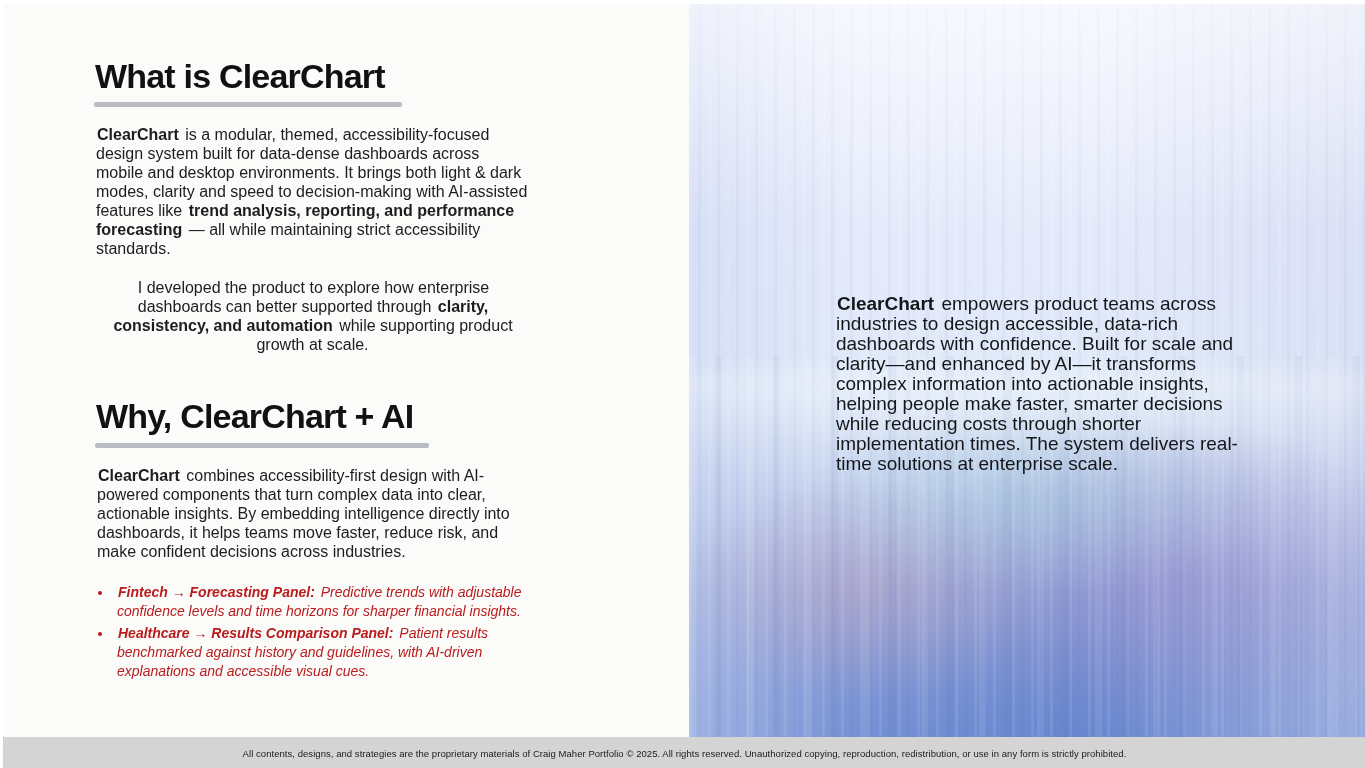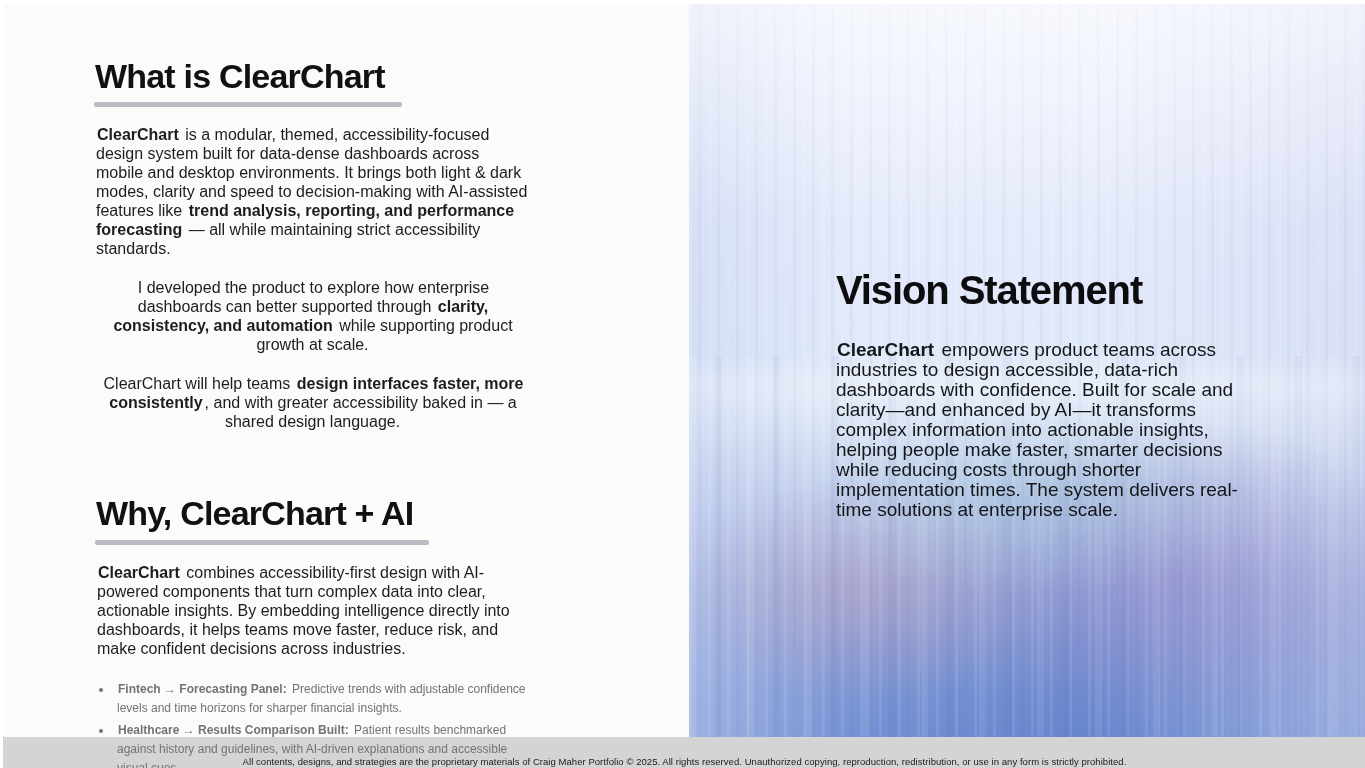--- a/index.html
+++ b/index.html
@@ -56,33 +56,34 @@
   .body-text {
     font-size: 16px;
     line-height: 19px;
     color: #1d1d20;
     max-width: 436px;
     margin-top: 16px;
   }
   .body-text + .body-text { margin-top: 18px; text-align: center; }
   .body-text b { font-weight: bold; }
 
-  .section-2 { margin-top: 60px; }
+  .section-2 { margin-top: 40px; }
 
   ul.bullets {
     margin-top: 18px;
     padding-left: 18px;
     max-width: 436px;
   }
   ul.bullets li {
-    font-size: 12px;
+    font-size: 14px;
     line-height: 19px;
-    color: #737373;
+    color: #b91c1c;
     margin-bottom: 1px;
     padding-left: 4px;
+    font-style: italic;
   }
   ul.bullets li b { font-weight: bold; }
 
   
   .right-panel {
     width: 678px;
     height: 733px;
     position: relative;
     overflow: hidden;
     background: #e9eefc;
@@ -175,21 +176,21 @@
     color: #15161a;
     max-width: 418px;
   }
   .vision-body b { font-weight: bold; }
 
   
   .footer {
     height: 35px;
     background: #d4d4d4;
     display: flex;
-    align-items: flex-end;
+    align-items: center;
     justify-content: center;
     border-top: 1px solid #c6c6c6;
   }
   .footer-text {
     font-size: 9.5px;
     color: #1a1a1a;
     letter-spacing: 0.05px;
     text-align: center;
   }
 </style>
@@ -202,54 +203,52 @@
 
     <div class="left-panel">
       <div class="left-inner">
 
         <h1 class="section-title">What is ClearChart</h1>
         <div class="title-rule rule-1"></div>
 
         <div>
             <p class="body-text"><b>ClearChart</b><span> is a modular, themed, accessibility-focused design system built for data-dense dashboards across mobile and desktop environments. It brings both light &amp; dark modes, clarity and speed to decision-making with AI-assisted features like </span><b>trend analysis, reporting, and performance forecasting</b><span> — all while maintaining strict accessibility standards.</span></p>
             <p class="body-text"><span>I developed the product to explore how enterprise dashboards can better supported through </span><b>clarity, consistency, and automation</b><span> while supporting product growth at scale.</span></p>
-            <p class="body-text"><span>ClearChart will help teams </span><b>design interfaces faster, more consistently</b><span>, and with greater accessibility baked in — a shared design language.</span></p>
           </div>
 
         <div class="section-2">
           <h1 class="section-title">Why, ClearChart + AI</h1>
           <div class="title-rule rule-2"></div>
 
           <div>
               <p class="body-text"><b>ClearChart</b><span> combines accessibility-first design with AI-powered components that turn complex data into clear, actionable insights. By embedding intelligence directly into dashboards, it helps teams move faster, reduce risk, and make confident decisions across industries.</span></p>
             </div>
 
           <ul class="bullets">
               <li><b>Fintech → Forecasting Panel:</b><span> Predictive trends with adjustable confidence levels and time horizons for sharper financial insights.</span></li>
-              <li><b>Healthcare → Results Comparison Built:</b><span> Patient results benchmarked against history and guidelines, with AI-driven explanations and accessible visual cues.</span></li>
+              <li><b>Healthcare → Results Comparison Panel:</b><span> Patient results benchmarked against history and guidelines, with AI-driven explanations and accessible visual cues.</span></li>
             </ul>
         </div>
 
       </div>
     </div>
 
     <div class="right-panel">
       <div class="bg-layer bg-base"></div>
       <div class="bg-layer bg-tint-left"></div>
       <div class="bg-layer bg-tint-right"></div>
       <div class="bg-layer bg-violet"></div>
       <div class="bg-layer bg-pink"></div>
       <div class="bg-layer bg-teal"></div>
       <div class="bg-layer bg-stripes"></div>
       <div class="bg-layer bg-stripes-2"></div>
       <div class="bg-layer bg-soft-top"></div>
       <div class="bg-blur-band"></div>
 
       <div class="right-content">
-        <h1 class="vision-title">Vision Statement</h1>
         <p class="vision-body"><b>ClearChart</b><span> empowers product teams across industries to design accessible, data-rich dashboards with confidence. Built for scale and clarity—and enhanced by AI—it transforms complex information into actionable insights, helping people make faster, smarter decisions while reducing costs through shorter implementation times. The system delivers real-time solutions at enterprise scale.</span></p>
       </div>
     </div>
 
   </div>
 
   <div class="footer">
     <div class="footer-text">All contents, designs, and strategies are the proprietary materials of Craig Maher Portfolio © 2025. All rights reserved. Unauthorized copying, reproduction, redistribution, or use in any form is strictly prohibited.</div>
   </div>
 

